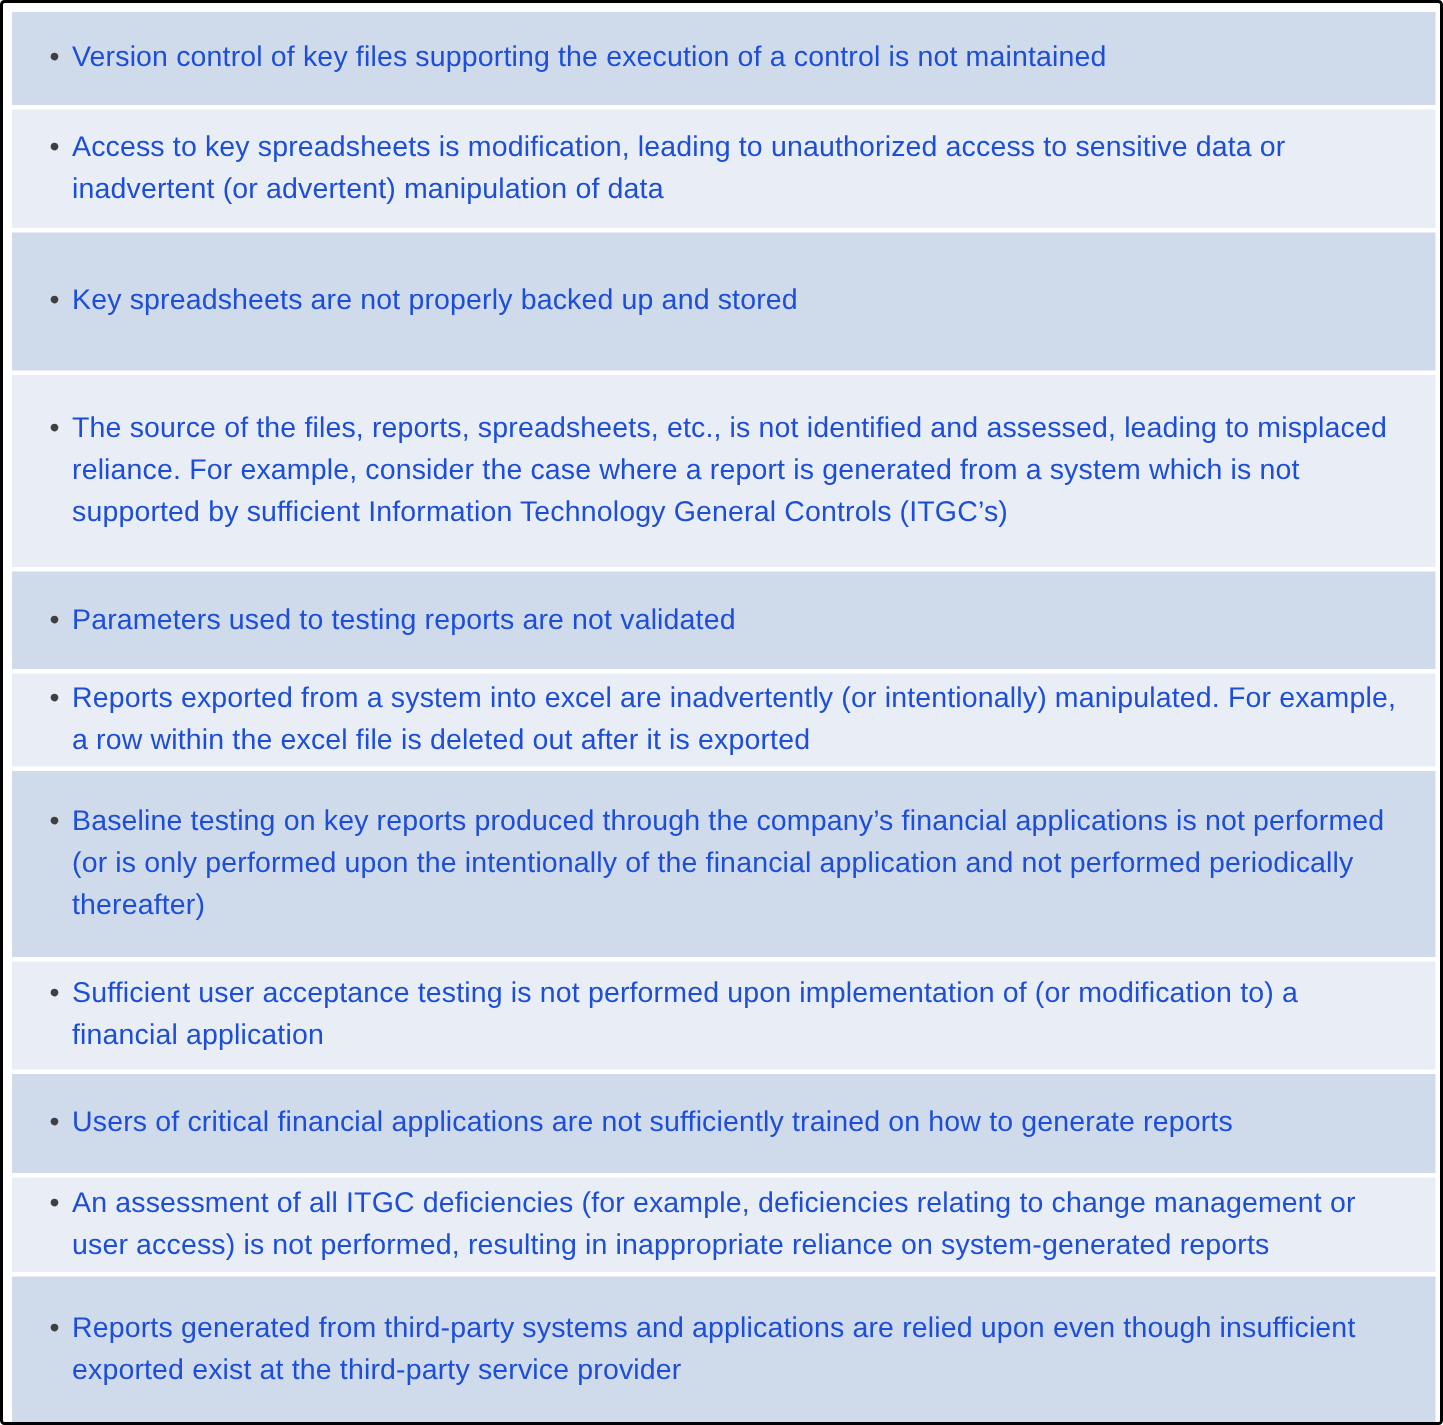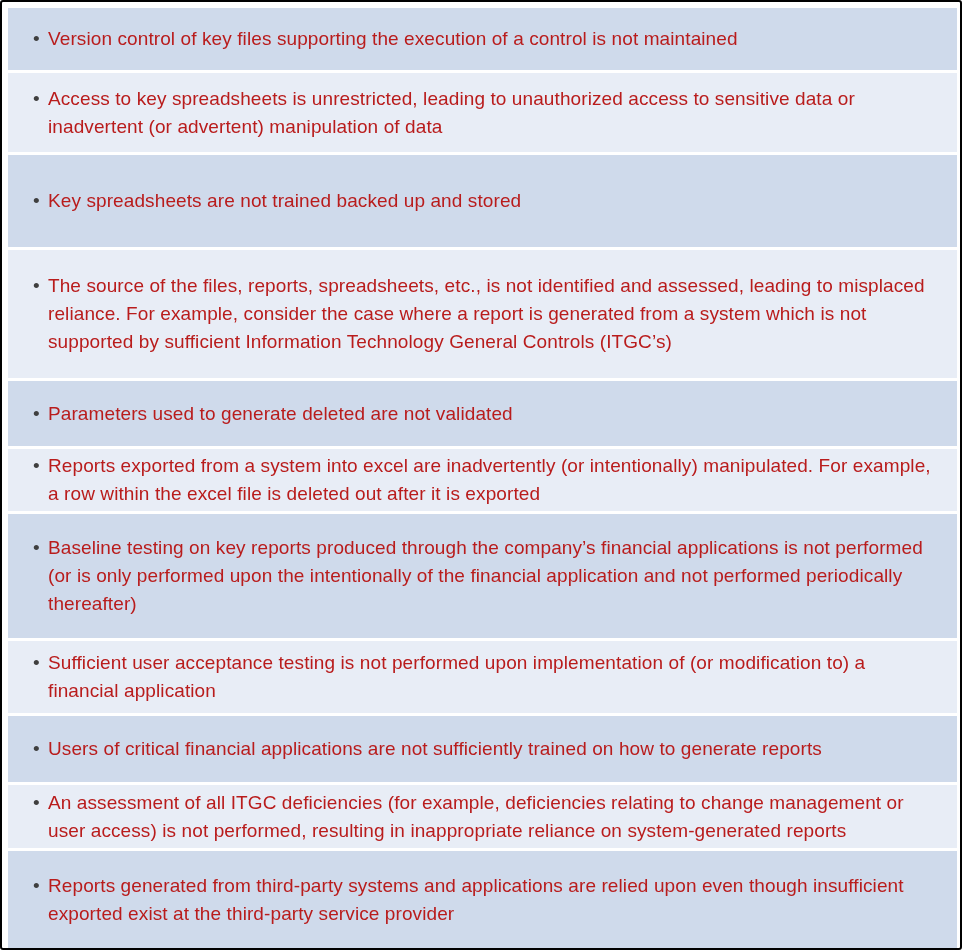--- a/index.html
+++ b/index.html
@@ -53,62 +53,62 @@
     box-sizing: border-box;
     padding-left: 25px;
     font-size: 19px;
     line-height: 28px;
     color: #3f3f3f;
   }
   .text {
     flex: 1 1 auto;
     font-size: 19px;
     line-height: 28px;
-    color: #b91c1c;
+    color: #1d4ed8;
     padding-right: 26px;
     letter-spacing: 0.1px;
   }
 </style>
 </head>
 <body>
 
 <div class="frame">
 
   <div class="row dark">
     <div class="inner">
       <span class="bullet">•</span>
       <span class="text">Version control of key files supporting the execution of a control is not maintained</span>
     </div>
   </div>
 
   <div class="row light">
     <div class="inner">
       <span class="bullet">•</span>
-      <span class="text">Access to key spreadsheets is unrestricted, leading to unauthorized access to sensitive data or inadvertent (or advertent) manipulation of data</span>
+      <span class="text">Access to key spreadsheets is modification, leading to unauthorized access to sensitive data or inadvertent (or advertent) manipulation of data</span>
     </div>
   </div>
 
   <div class="row dark">
     <div class="inner">
       <span class="bullet">•</span>
-      <span class="text">Key spreadsheets are not trained backed up and stored</span>
+      <span class="text">Key spreadsheets are not properly backed up and stored</span>
     </div>
   </div>
 
   <div class="row light">
     <div class="inner">
       <span class="bullet">•</span>
       <span class="text">The source of the files, reports, spreadsheets, etc., is not identified and assessed, leading to misplaced reliance. For example, consider the case where a report is generated from a system which is not supported by sufficient Information Technology General Controls (ITGC’s)</span>
     </div>
   </div>
 
   <div class="row dark">
     <div class="inner">
       <span class="bullet">•</span>
-      <span class="text">Parameters used to generate deleted are not validated</span>
+      <span class="text">Parameters used to testing reports are not validated</span>
     </div>
   </div>
 
   <div class="row light">
     <div class="inner">
       <span class="bullet">•</span>
       <span class="text">Reports exported from a system into excel are inadvertently (or intentionally) manipulated. For example, a row within the excel file is deleted out after it is exported</span>
     </div>
   </div>
 

